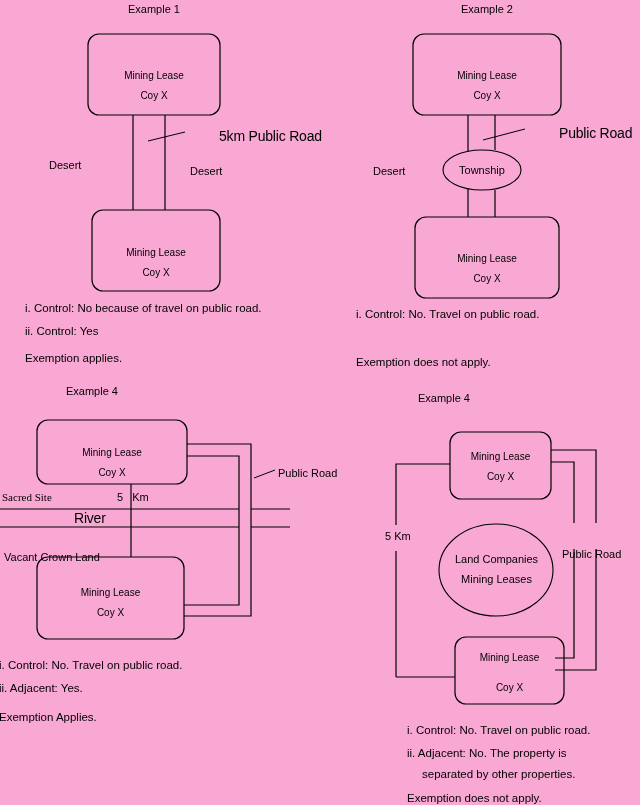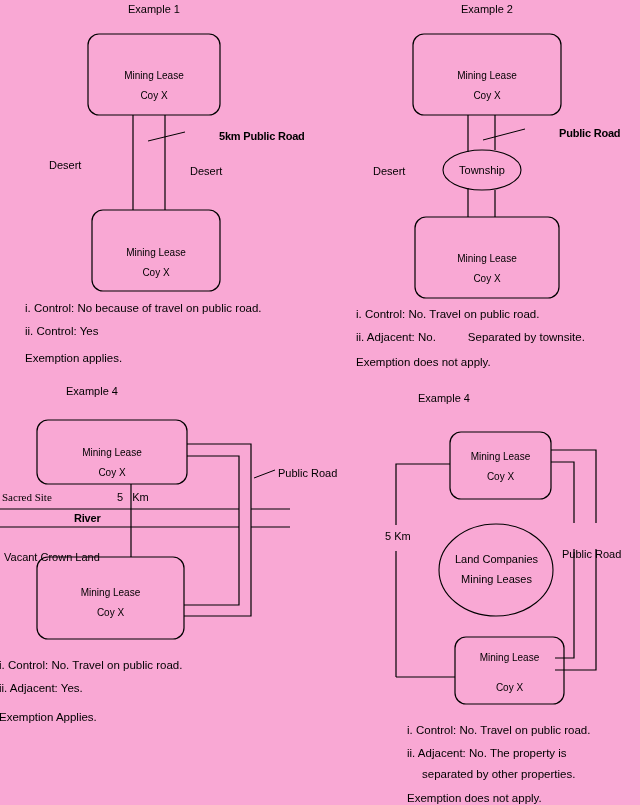--- a/index.html
+++ b/index.html
@@ -53,22 +53,22 @@
     line-height: 13px;
     color: #000000;
   }
   .lbl.title {
     font-size: 11px;
   }
   .lbl.boxtext {
     font-size: 10px;
   }
   .lbl.tiny {
-    font-size: 11px;
-    font-weight: bold;
+    font-size: 14px;
+    font-weight: normal;
     letter-spacing: -0.2px;
     padding-left: 31px;
   }
   .lbl.note {
     font-size: 11.5px;
   }
   .ctr {
     text-align: center;
   }
 </style>
@@ -155,21 +155,20 @@
   <div class="lbl boxtext ctr" style="left:413px; top:89px; width:148px;">Coy X</div>
 
   <div class="lbl boxtext ctr" style="left:415px; top:252px; width:144px;">Mining Lease</div>
   <div class="lbl boxtext ctr" style="left:415px; top:272px; width:144px;">Coy X</div>
 
   <div class="lbl tiny" style="left:528px; top:127px;">Public Road</div>
   <div class="lbl" style="left:373px; top:165px;">Desert</div>
   <div class="lbl ctr" style="left:443px; top:164px; width:78px;">Township</div>
 
   <div class="lbl note" style="left:356px; top:308px;">i. Control: No. Travel on public road.</div>
-  <div class="lbl note" style="left:356px; top:331px;">ii. Adjacent: No.          Separated by townsite.</div>
   <div class="lbl note" style="left:356px; top:356px;">Exemption does not apply.</div>
 
   <div class="lbl title" style="left:66px; top:385px;">Example 4</div>
 
   <div class="lbl boxtext ctr" style="left:37px; top:446px; width:150px;">Mining Lease</div>
   <div class="lbl boxtext ctr" style="left:37px; top:466px; width:150px;">Coy X</div>
 
   <div class="lbl boxtext ctr" style="left:37px; top:586px; width:147px;">Mining Lease</div>
   <div class="lbl boxtext ctr" style="left:37px; top:606px; width:147px;">Coy X</div>
 

